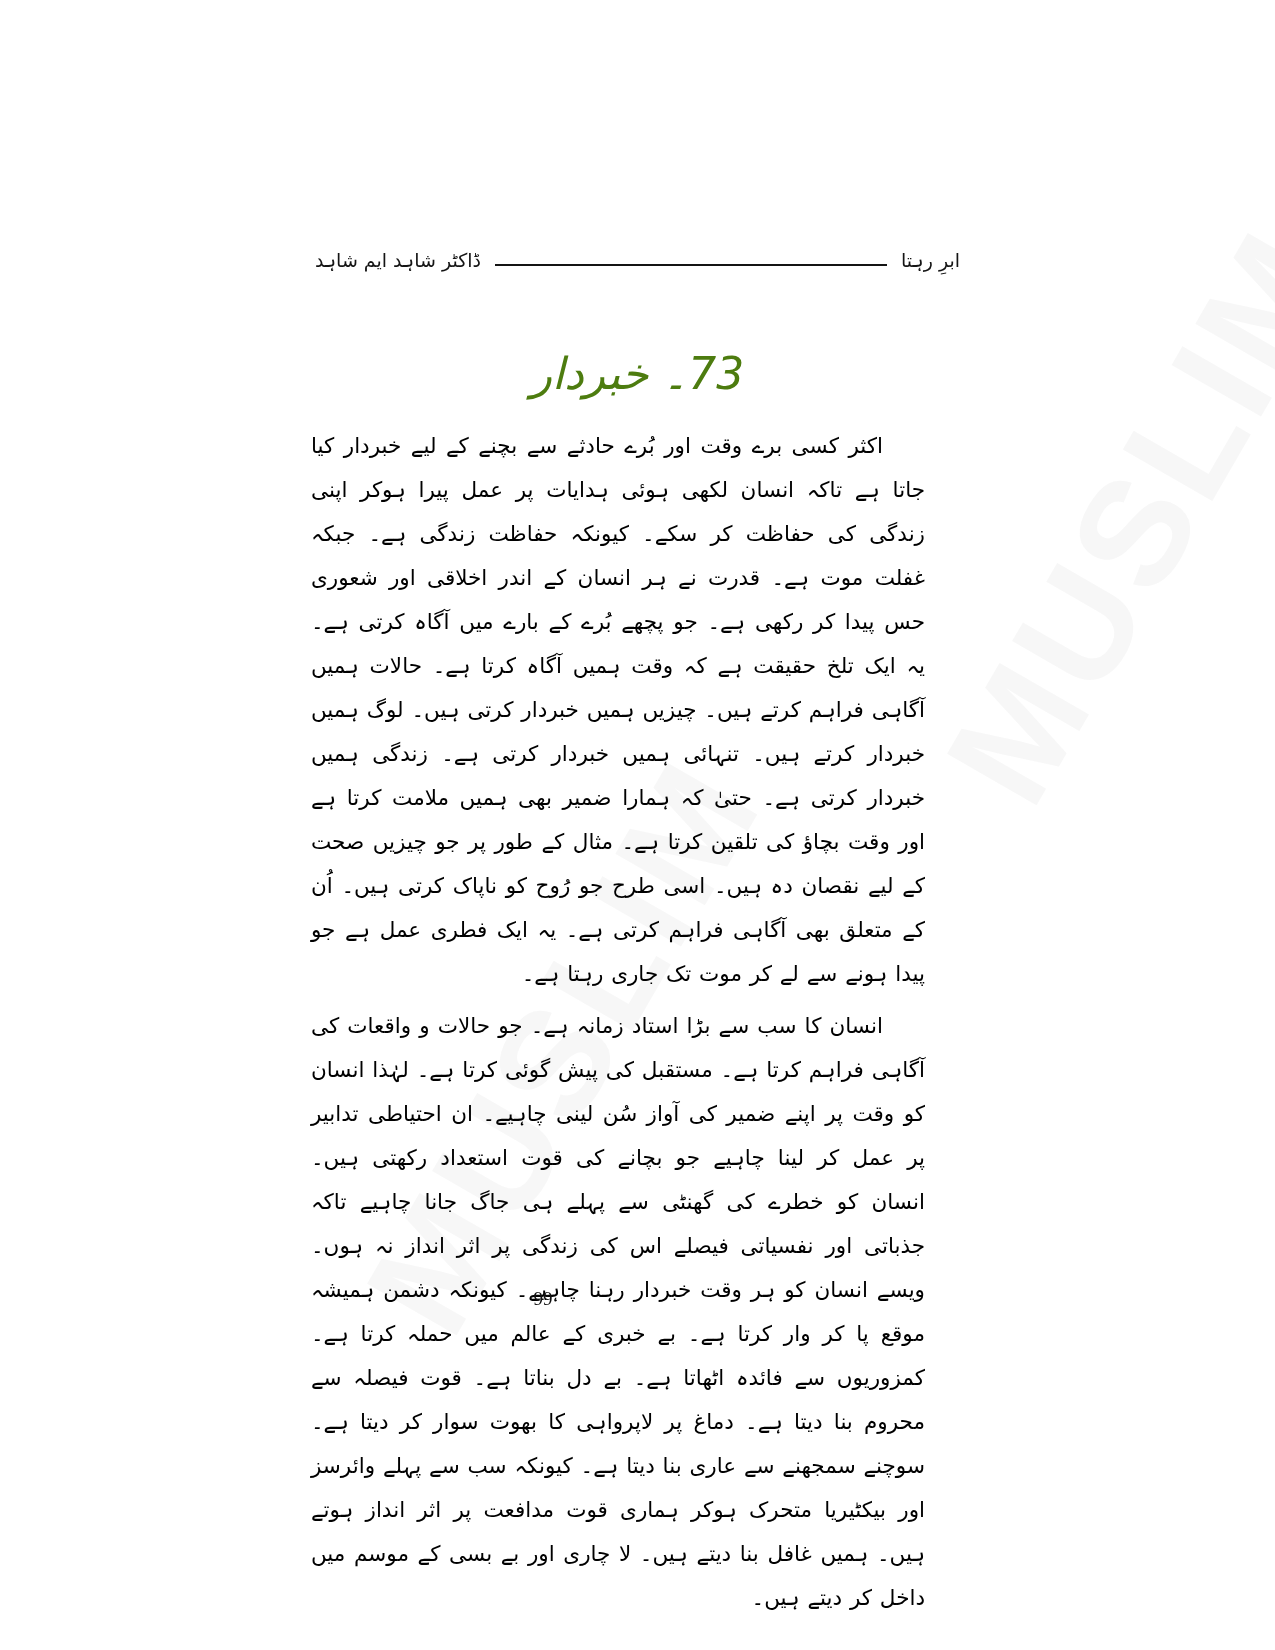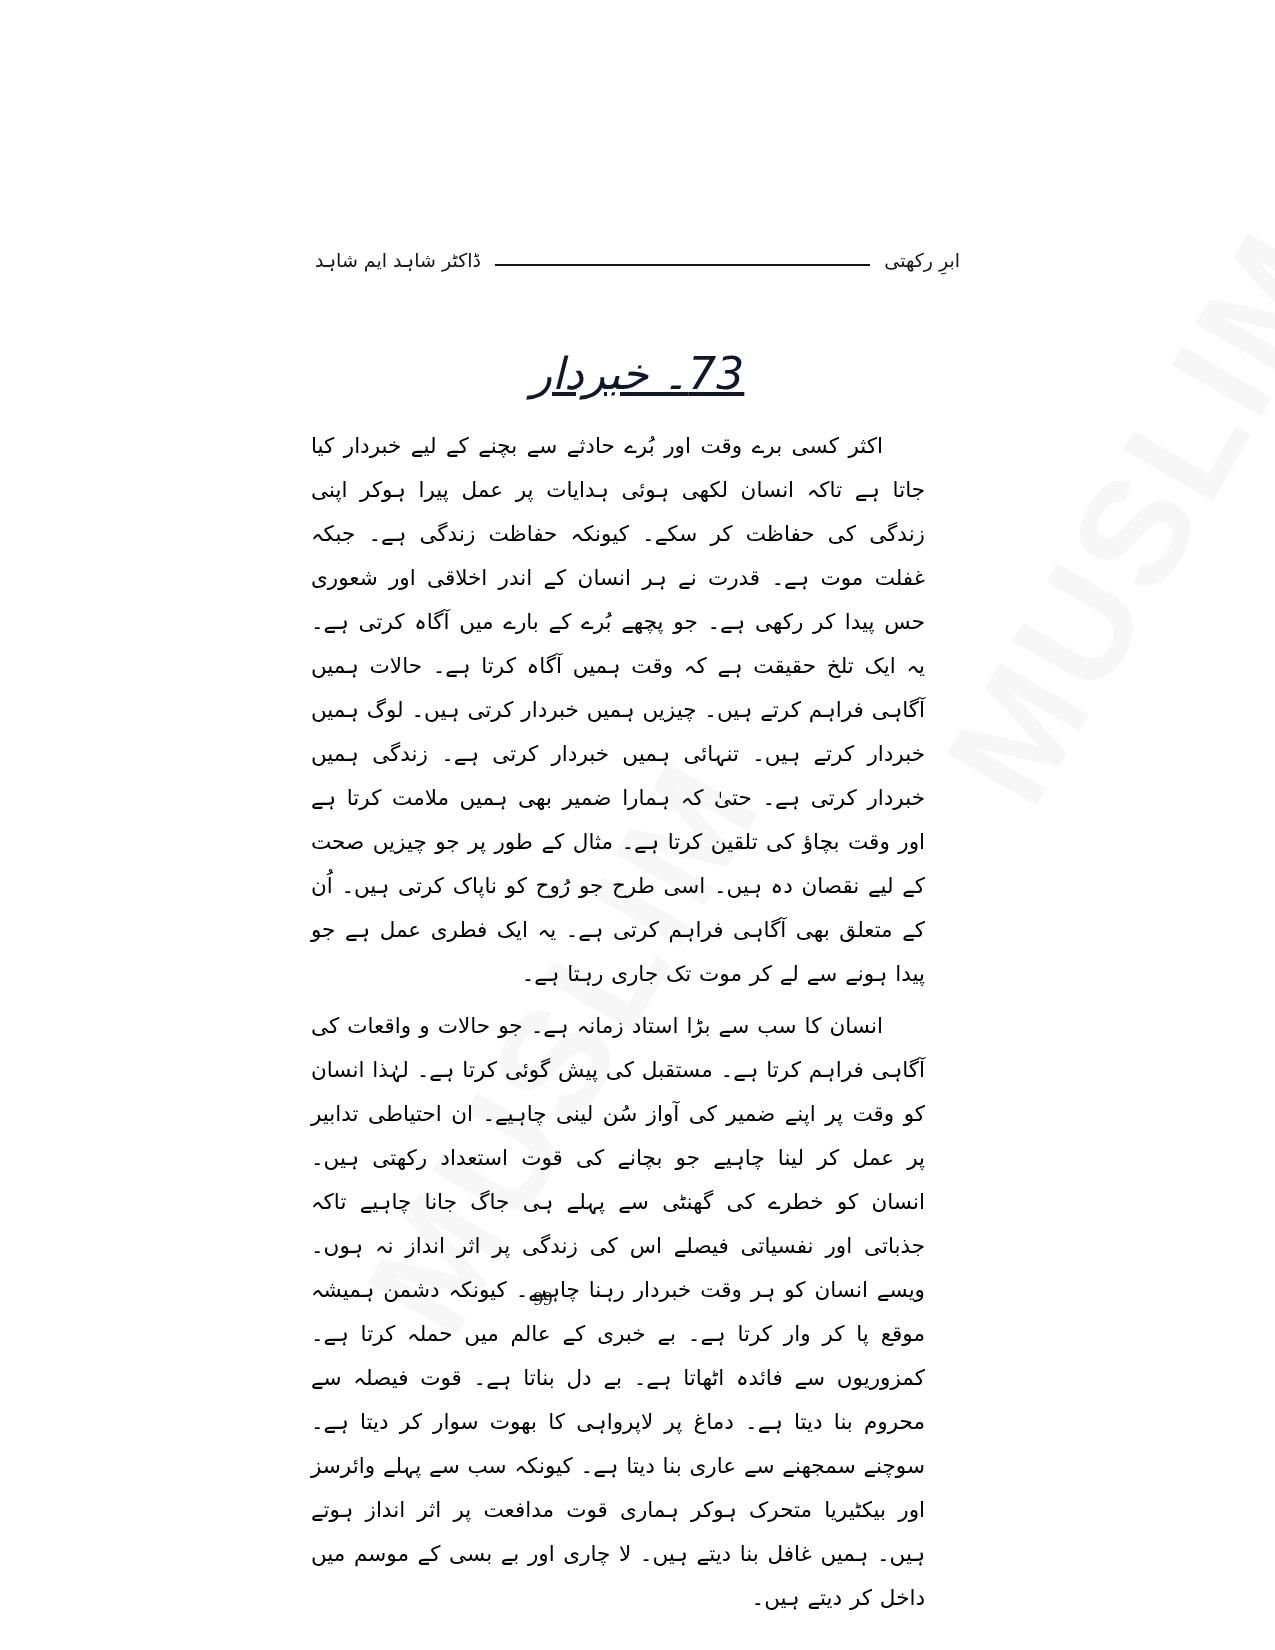--- a/index.html
+++ b/index.html
@@ -76,28 +76,27 @@
   }
 
   
   .chapter-title {
     position: absolute;
     top: 348px;
     left: 0;
     width: 1275px;
     text-align: center;
     font-size: 44px;
-    color: #0f172a;
+    color: #4d7c0f;
     font-family: "DejaVu Sans", "Liberation Sans", sans-serif;
     font-weight: 400;
     font-style: italic;
     letter-spacing: 1px;
     z-index: 3;
     direction: rtl;
-    text-decoration: underline;
   }
 
   
   .body {
     position: absolute;
     top: 424px;
     left: 311px;
     width: 614px;
     z-index: 3;
     direction: rtl;
@@ -132,21 +131,21 @@
 <body>
 
 <div class="page">
 
   <div class="watermark">
     <div class="wm-text wm-a">MUSLIM</div>
     <div class="wm-text wm-b">MUSLIM</div>
   </div>
 
   <div class="header">
-    <div class="header-side">ابرِ رکھتی</div>
+    <div class="header-side">ابرِ رہتا</div>
     <div class="header-rule"></div>
     <div class="header-side">ڈاکٹر شاہد ایم شاہد</div>
   </div>
 
   <div class="chapter-title">73۔ خبردار</div>
 
   <div class="body">
     <p class="para">اکثر کسی برے وقت اور بُرے حادثے سے بچنے کے لیے خبردار کیا جاتا ہے تاکہ انسان لکھی ہوئی ہدایات پر عمل پیرا ہوکر اپنی زندگی کی حفاظت کر سکے۔ کیونکہ حفاظت زندگی ہے۔ جبکہ غفلت موت ہے۔ قدرت نے ہر انسان کے اندر اخلاقی اور شعوری حس پیدا کر رکھی ہے۔ جو پچھے بُرے کے بارے میں آگاہ کرتی ہے۔ یہ ایک تلخ حقیقت ہے کہ وقت ہمیں آگاہ کرتا ہے۔ حالات ہمیں آگاہی فراہم کرتے ہیں۔ چیزیں ہمیں خبردار کرتی ہیں۔ لوگ ہمیں خبردار کرتے ہیں۔ تنہائی ہمیں خبردار کرتی ہے۔ زندگی ہمیں خبردار کرتی ہے۔ حتیٰ کہ ہمارا ضمیر بھی ہمیں ملامت کرتا ہے اور وقت بچاؤ کی تلقین کرتا ہے۔ مثال کے طور پر جو چیزیں صحت کے لیے نقصان دہ ہیں۔ اسی طرح جو رُوح کو ناپاک کرتی ہیں۔ اُن کے متعلق بھی آگاہی فراہم کرتی ہے۔ یہ ایک فطری عمل ہے جو پیدا ہونے سے لے کر موت تک جاری رہتا ہے۔</p>
     <p class="para">انسان کا سب سے بڑا استاد زمانہ ہے۔ جو حالات و واقعات کی آگاہی فراہم کرتا ہے۔ مستقبل کی پیش گوئی کرتا ہے۔ لہٰذا انسان کو وقت پر اپنے ضمیر کی آواز سُن لینی چاہیے۔ ان احتیاطی تدابیر پر عمل کر لینا چاہیے جو بچانے کی قوت استعداد رکھتی ہیں۔ انسان کو خطرے کی گھنٹی سے پہلے ہی جاگ جانا چاہیے تاکہ جذباتی اور نفسیاتی فیصلے اس کی زندگی پر اثر انداز نہ ہوں۔ ویسے انسان کو ہر وقت خبردار رہنا چاہیے۔ کیونکہ دشمن ہمیشہ موقع پا کر وار کرتا ہے۔ بے خبری کے عالم میں حملہ کرتا ہے۔ کمزوریوں سے فائدہ اٹھاتا ہے۔ بے دل بناتا ہے۔ قوت فیصلہ سے محروم بنا دیتا ہے۔ دماغ پر لاپرواہی کا بھوت سوار کر دیتا ہے۔ سوچنے سمجھنے سے عاری بنا دیتا ہے۔ کیونکہ سب سے پہلے وائرسز اور بیکٹیریا متحرک ہوکر ہماری قوت مدافعت پر اثر انداز ہوتے ہیں۔ ہمیں غافل بنا دیتے ہیں۔ لا چاری اور بے بسی کے موسم میں داخل کر دیتے ہیں۔</p>
   </div>

